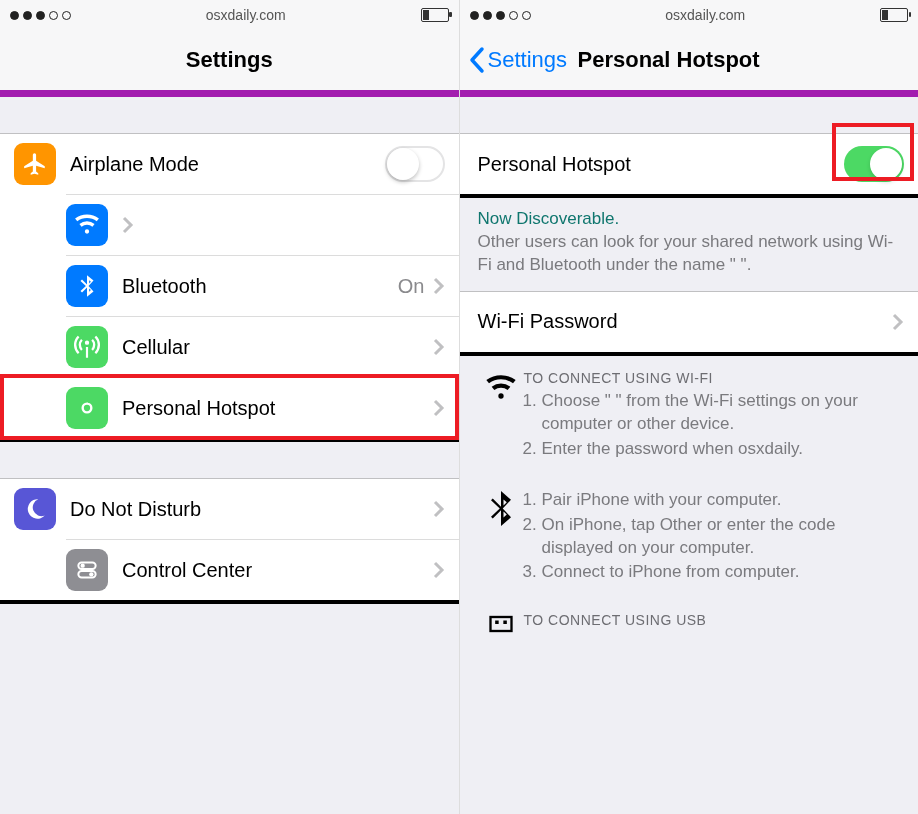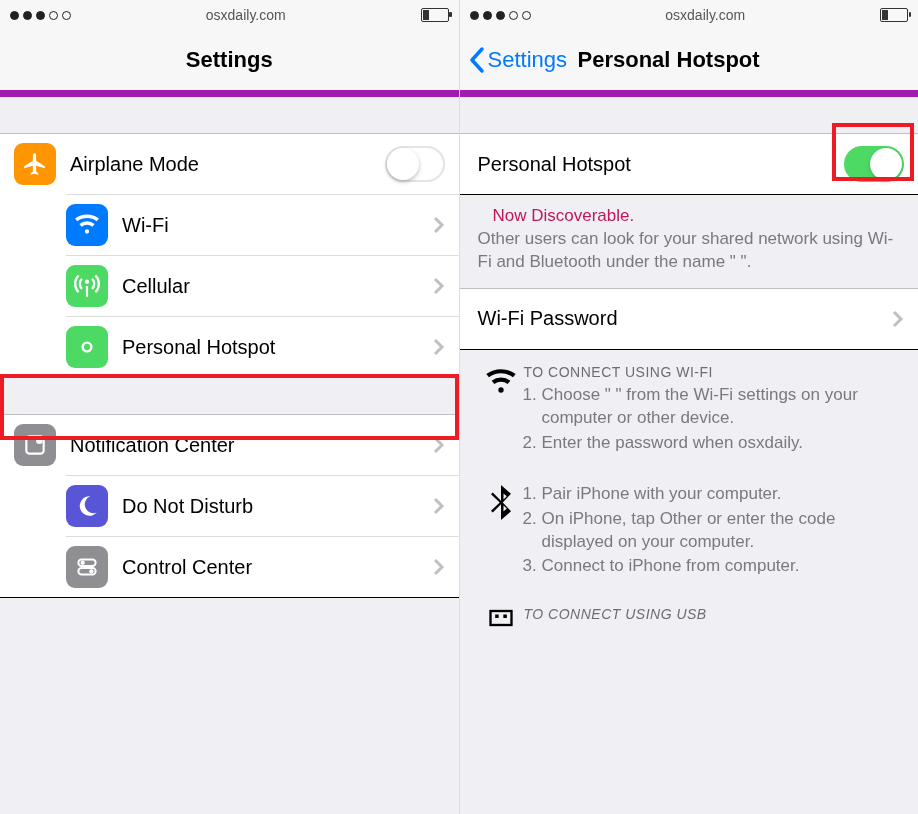--- a/index.html
+++ b/index.html
@@ -20,40 +20,40 @@
 
 .navbar{height:60px;background:#f7f7f8;border-bottom:7px solid #a21caf;display:flex;align-items:center;position:relative;}
 .navtitle{position:absolute;left:0;right:0;text-align:center;font-size:22px;font-weight:600;color:#000;}
 .navtitle.shift{left:80px;right:0;text-align:left;padding-left:38px;}
 .backbtn{display:flex;align-items:center;color:#007aff;font-size:22px;padding-left:8px;position:relative;z-index:2;}
 .backbtn svg{width:18px;height:28px;}
 
 
 .scroll{flex:1;overflow:hidden;}
 .gap{height:36px;}
-.group{background:#fff;border-top:1px solid #c0c0c2;border-bottom:1px solid #000000;}
+.group{background:#fff;border-top:1px solid #c0c0c2;border-bottom:4px solid #000000;}
 .row{display:flex;align-items:center;height:60px;padding:0 14px 0 14px;position:relative;}
 .row + .row{border-top:1px solid #dcdcdc;margin-left:66px;padding-left:0;}
 .icon{width:42px;height:42px;border-radius:9px;margin-right:14px;display:flex;align-items:center;justify-content:center;}
 .icon svg{width:26px;height:26px;}
 .label{font-size:20px;color:#000;flex:1;white-space:nowrap;}
 .detail{font-size:20px;color:#8a8a8d;margin-right:8px;}
 .chev{width:12px;height:18px;}
 .chev path{stroke:#c0c0c2;stroke-width:3;fill:none;}
 .toggle{width:60px;height:36px;border-radius:18px;position:relative;}
 .toggle.off{background:#fff;border:2px solid #e4e4e5;box-sizing:border-box;}
 .toggle.off .knob{position:absolute;left:0;top:0;width:32px;height:32px;background:#fff;border-radius:50%;box-shadow:0 2px 4px rgba(0,0,0,.25);}
 .toggle.on{background:#4cd964;}
 .toggle.on .knob{position:absolute;right:2px;top:2px;width:32px;height:32px;background:#fff;border-radius:50%;box-shadow:0 2px 4px rgba(0,0,0,.15);}
 
 .hl{border:4px solid #ed1c24;position:absolute;box-sizing:border-box;z-index:5;}
 
 
 .foot{padding:10px 18px 14px 18px;font-size:17px;color:#7a7a7e;line-height:1.35;}
-.foot .title{color:#be185d;margin-left:15px;}
+.foot .title{color:#0f766e;}
 
 
 .inst{display:flex;padding:14px 18px 12px 18px;}
 .inst .isym{width:46px;display:flex;justify-content:center;padding-top:2px;}
 .inst .itxt{flex:1;}
 .inst .ihead{font-size:14px;color:#6d6d72;letter-spacing:.5px;margin-bottom:4px;}
 .inst ol{margin:0;padding-left:18px;font-size:17px;color:#7a7a7e;line-height:1.35;}
 .inst ol li{margin-bottom:2px;}
 .inst + .inst{border-top:0;}
 
@@ -100,26 +100,37 @@
               <div class="knob"></div>
             </div>
       </div>
 
       <div class="row">
         <div class="icon" style="background:#007aff">
           <svg viewBox="0 0 24 24">
                 <path fill="#fff" d="M12 20a2 2 0 1 0 0-4 2 2 0 0 0 0 4zm-5-6.5a8 8 0 0 1 10 0l2-2.5a11.5 11.5 0 0 0-14 0l2 2.5zM3 8.5a15 15 0 0 1 18 0l2-2.5a18.5 18.5 0 0 0-22 0l2 2.5z"></path>
               </svg>
         </div>
-        <div class="label">Wi-Fi</div>
-        <svg class="chev" viewBox="0 0 12 18">
-              <path d="M2 2l7 7-7 7"></path>
-            </svg>
-      </div>
-
+        <svg class="chev" viewBox="0 0 12 18">
+              <path d="M2 2l7 7-7 7"></path>
+            </svg>
+      </div>
+
+      <div class="row">
+        <div class="icon" style="background:#007aff">
+          <svg viewBox="0 0 24 24">
+                <path fill="#fff" d="M12 2v8.6L7.4 6 6 7.4 11 12l-5 4.6L7.4 18 12 13.4V22l6-5-4.6-5L18 7l-6-5zm2 4.8L15.6 8 14 9.6V6.8zm0 10.4v-2.8l1.6 1.4L14 17.2z"></path>
+              </svg>
+        </div>
+        <div class="label">Bluetooth</div>
+        <div class="detail">On</div>
+        <svg class="chev" viewBox="0 0 12 18">
+              <path d="M2 2l7 7-7 7"></path>
+            </svg>
+      </div>
 
       <div class="row">
         <div class="icon" style="background:#4cd964">
           <svg viewBox="0 0 24 24">
                 <path fill="#fff" d="M12 6a2 2 0 1 1 0 4 2 2 0 0 1 0-4zm-4 8a6 6 0 0 1 0-8l-1.5-1.5a8 8 0 0 0 0 11L8 14zm8-8a6 6 0 0 1 0 8l1.5 1.5a8 8 0 0 0 0-11L16 6zM5 17a10 10 0 0 1 0-14L3.5 1.5a12 12 0 0 0 0 17L5 17zm14-14a10 10 0 0 1 0 14l1.5 1.5a12 12 0 0 0 0-17L19 3zM11 12h2v10h-2z"></path>
               </svg>
         </div>
         <div class="label">Cellular</div>
         <svg class="chev" viewBox="0 0 12 18">
               <path d="M2 2l7 7-7 7"></path>
@@ -136,32 +147,20 @@
         <svg class="chev" viewBox="0 0 12 18">
               <path d="M2 2l7 7-7 7"></path>
             </svg>
       </div>
       <div class="hl" style="left:0;right:0;top:240px;height:66px;"></div>
     </div>
 
     <div class="gap"></div>
 
     <div class="group">
-      <div class="row">
-        <div class="icon" style="background:#8e8e93">
-          <svg viewBox="0 0 24 24">
-                <rect x="4" y="4" width="16" height="16" rx="3" fill="none" stroke="#fff" stroke-width="2"></rect>
-                <circle cx="16" cy="8" r="3" fill="#fff"></circle>
-              </svg>
-        </div>
-        <div class="label">Notification Center</div>
-        <svg class="chev" viewBox="0 0 12 18">
-              <path d="M2 2l7 7-7 7"></path>
-            </svg>
-      </div>
       <div class="row">
         <div class="icon" style="background:#5856d6">
           <svg viewBox="0 0 24 24">
                 <path fill="#fff" d="M15 3a9 9 0 1 0 6 15 7 7 0 0 1-6-15z"></path>
               </svg>
         </div>
         <div class="label">Do Not Disturb</div>
         <svg class="chev" viewBox="0 0 12 18">
               <path d="M2 2l7 7-7 7"></path>
             </svg>
@@ -261,21 +260,21 @@
       </div>
       <div class="itxt">
         <ol>
           <li>Pair iPhone with your computer.</li>
           <li>On iPhone, tap Other or enter the code displayed on your computer.</li>
           <li>Connect to iPhone from computer.</li>
         </ol>
       </div>
     </div>
 
-    <div class="inst" style="padding-bottom:0;font-style:italic;">
+    <div class="inst" style="padding-bottom:0;">
       <div class="isym">
         <svg width="28" height="20" viewBox="0 0 24 16">
               <rect x="3" y="2" width="18" height="12" fill="none" stroke="#000" stroke-width="2"></rect>
               <rect x="7" y="5" width="3" height="3" fill="#000"></rect>
               <rect x="14" y="5" width="3" height="3" fill="#000"></rect>
             </svg>
       </div>
       <div class="itxt">
         <div class="ihead">TO CONNECT USING USB</div>
       </div>

